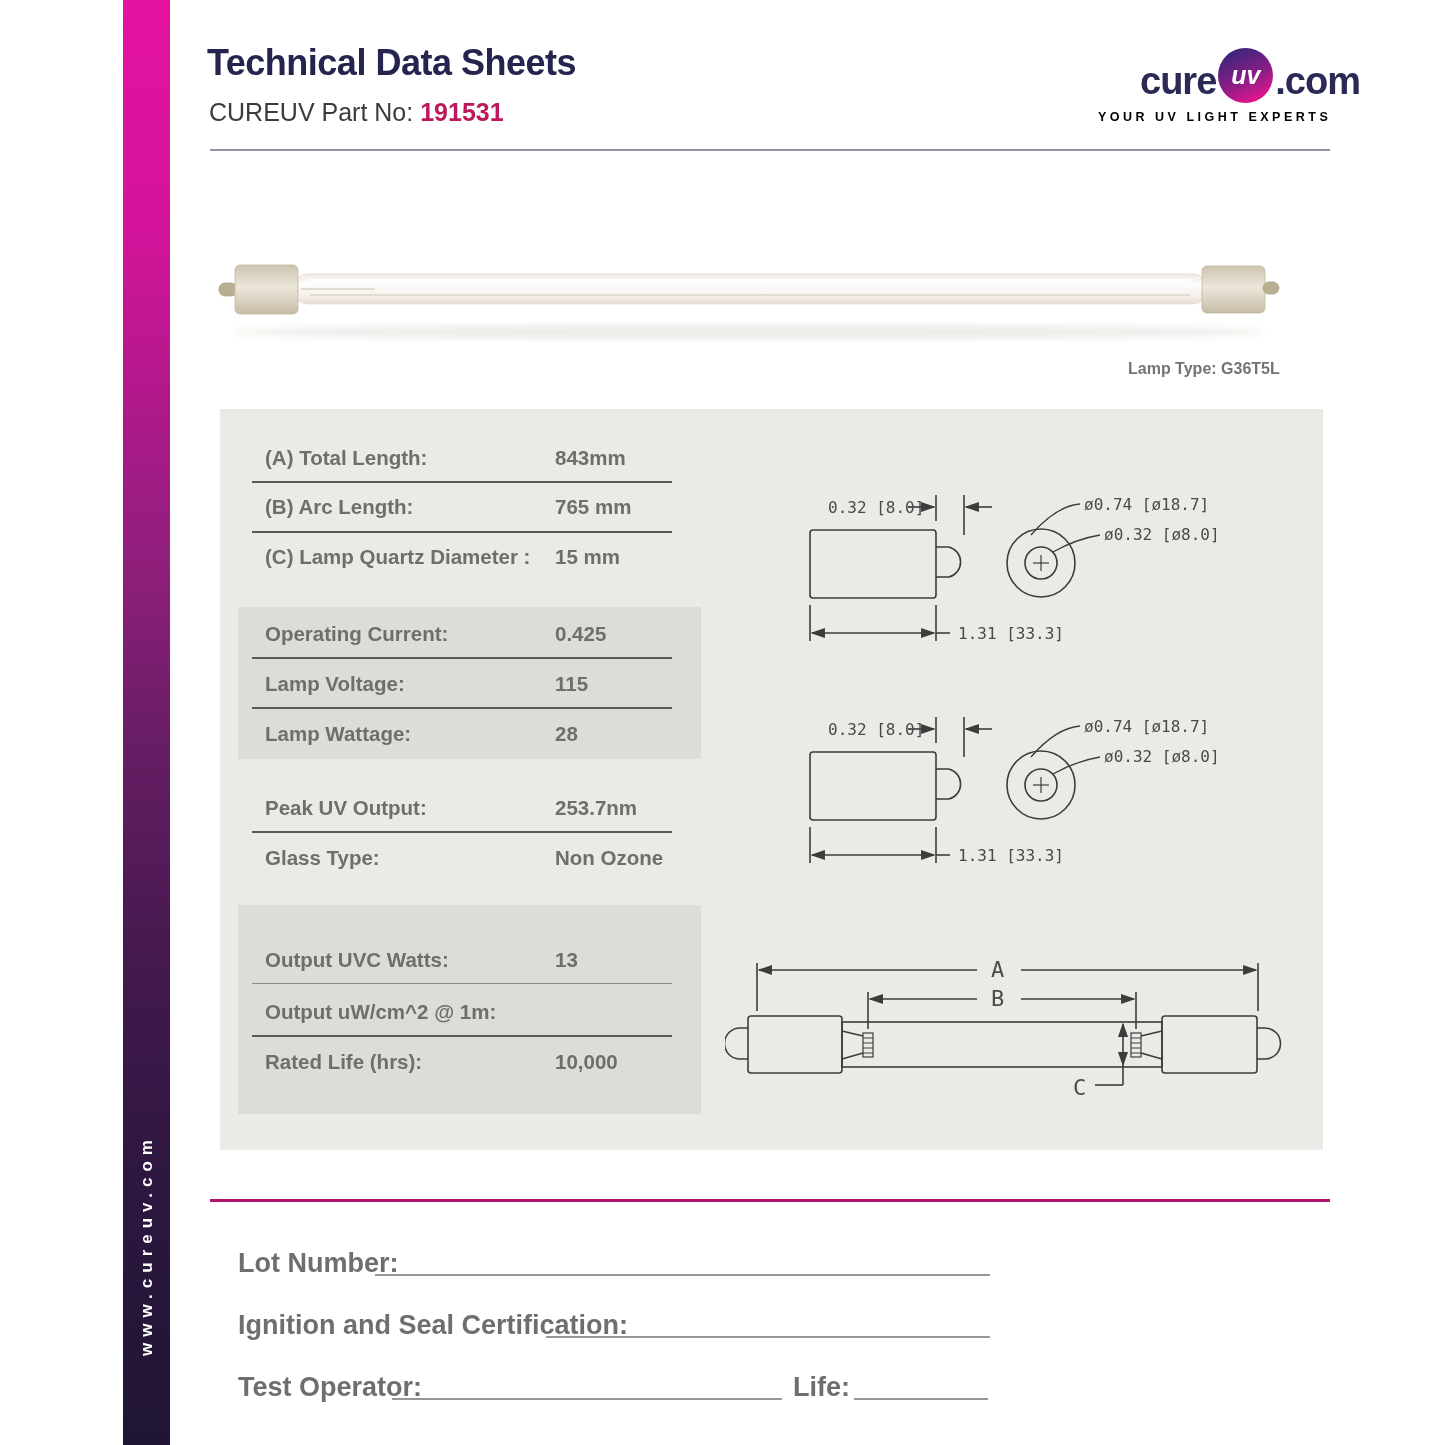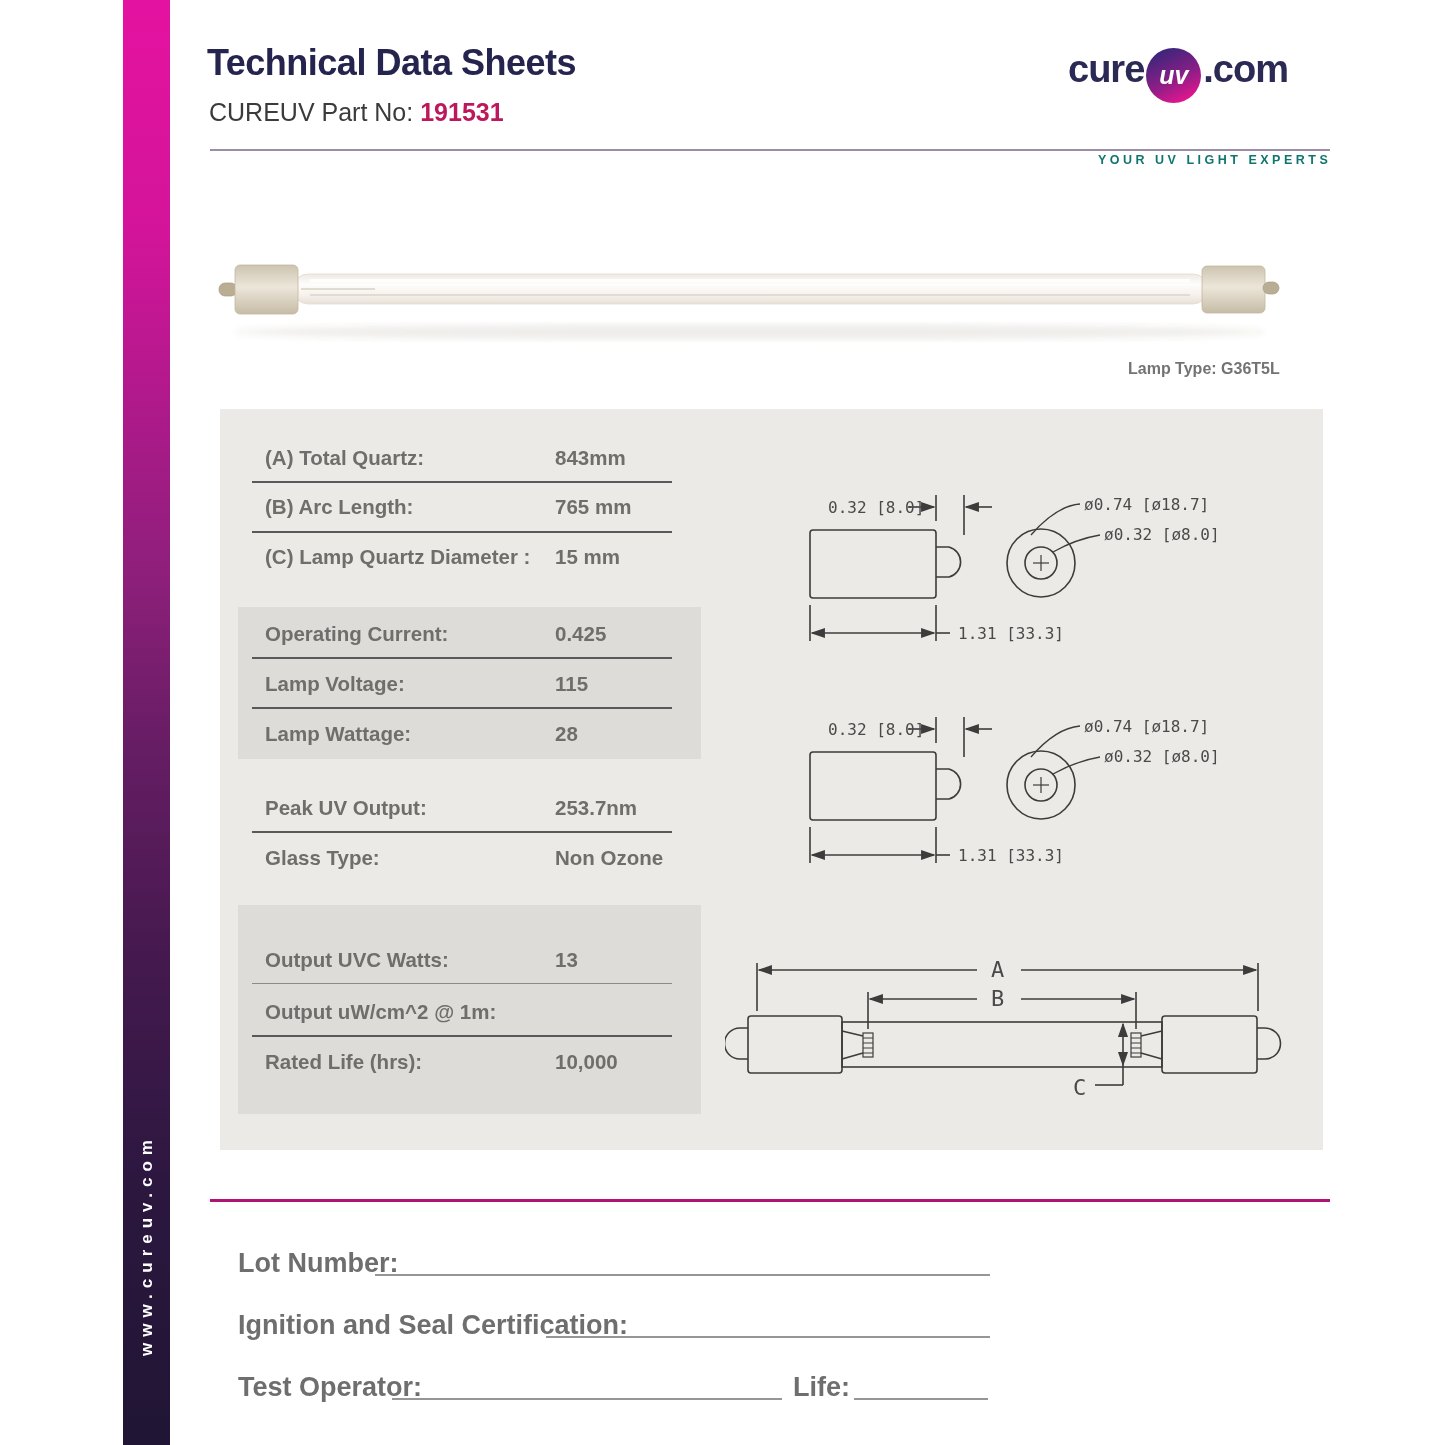--- a/index.html
+++ b/index.html
@@ -15,28 +15,28 @@
   .side-url{transform:rotate(-90deg);white-space:nowrap;color:#fff;
     font-weight:bold;font-size:17px;letter-spacing:6px;}
 
   
   .title{position:absolute;left:207px;top:42px;font-size:36px;font-weight:bold;
     color:#25244e;letter-spacing:-0.5px;}
   .part-line{position:absolute;left:209px;top:98px;font-size:25px;color:#3b3b3b;}
   .part-line b{color:#be185d;}
 
   
-  .logo{position:absolute;left:1068px;top:48px;display:flex;align-items:flex-start;}
+  .logo{position:absolute;left:1140px;top:48px;display:flex;align-items:flex-end;}
   .logo-word{font-size:38px;font-weight:bold;color:#2b2a55;letter-spacing:-1px;}
   .logo-circle{width:55px;height:55px;border-radius:50%;margin:0 2px;
     background:linear-gradient(155deg,#41257c 15%,#8b1e86 55%,#e9158f 90%);
     display:flex;align-items:center;justify-content:center;}
   .logo-uv{color:#fff;font-weight:bold;font-style:italic;font-size:25px;letter-spacing:0;}
   .logo-tagline{position:absolute;left:1098px;top:110px;font-size:12.5px;
-    letter-spacing:3.5px;color:#0f766e;font-weight:bold;margin-top:43px;}
+    letter-spacing:3.5px;color:#000000;font-weight:bold;}
 
   .rule-top{position:absolute;left:210px;top:149px;width:1120px;height:2px;background:#9a8da8;}
 
   
   .lamp-photo{position:absolute;left:215px;top:248px;}
   .lamp-type{position:absolute;left:1128px;top:360px;font-size:16px;font-weight:bold;color:#737373;}
 
   
   .panel{position:absolute;left:220px;top:409px;width:1103px;height:741px;background:#ebeae7;}
   .block{position:absolute;left:18px;width:463px;background:#dddcd9;}
@@ -114,21 +114,21 @@
     <rect x="987" y="18" width="63" height="47" rx="5" fill="url(#capGrad)" stroke="#c1b7a0" stroke-width="0.8"></rect>
     <rect x="1048" y="34" width="16" height="12" rx="6" fill="#b9ad93" stroke="#a79b80" stroke-width="0.7"></rect>
   </svg>
   <div class="lamp-type">Lamp Type: G36T5L</div>
 
   <div class="panel">
     <div class="block block-1"></div>
     <div class="block block-2"></div>
 
     <div class="spec-row" style="top:34px">
-      <span class="spec-label">(A) Total Quartz:</span>
+      <span class="spec-label">(A) Total Length:</span>
       <span class="spec-value">843mm</span>
       </div>
     <div class="spec-sep" style="top:72px"></div>
     <div class="spec-row" style="top:83px">
       <span class="spec-label">(B) Arc Length:</span>
       <span class="spec-value">765 mm</span>
       </div>
     <div class="spec-sep" style="top:122px"></div>
     <div class="spec-row" style="top:133px">
       <span class="spec-label">(C) Lamp Quartz Diameter :</span>

